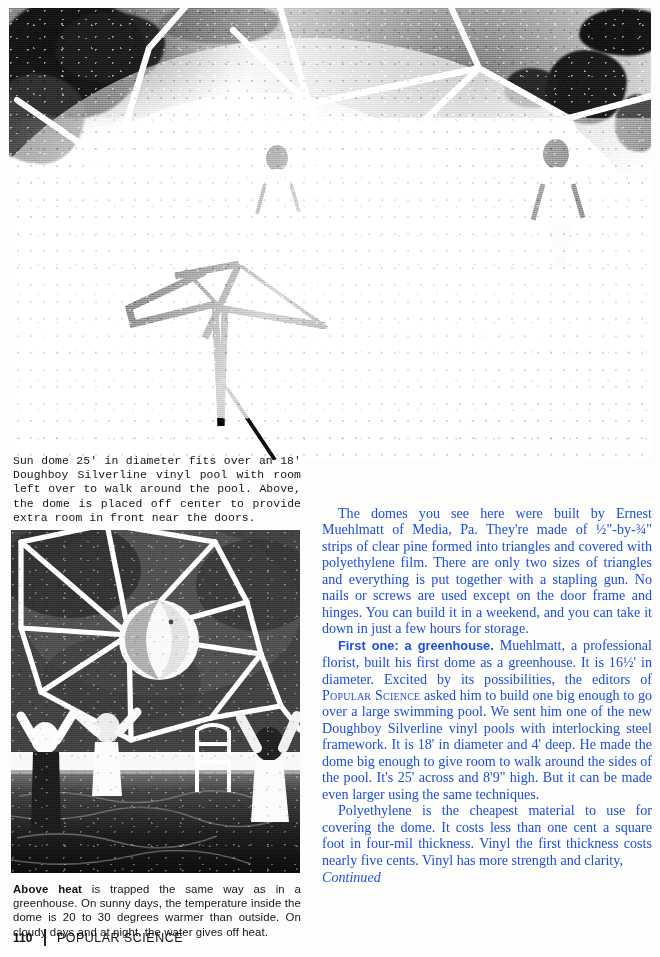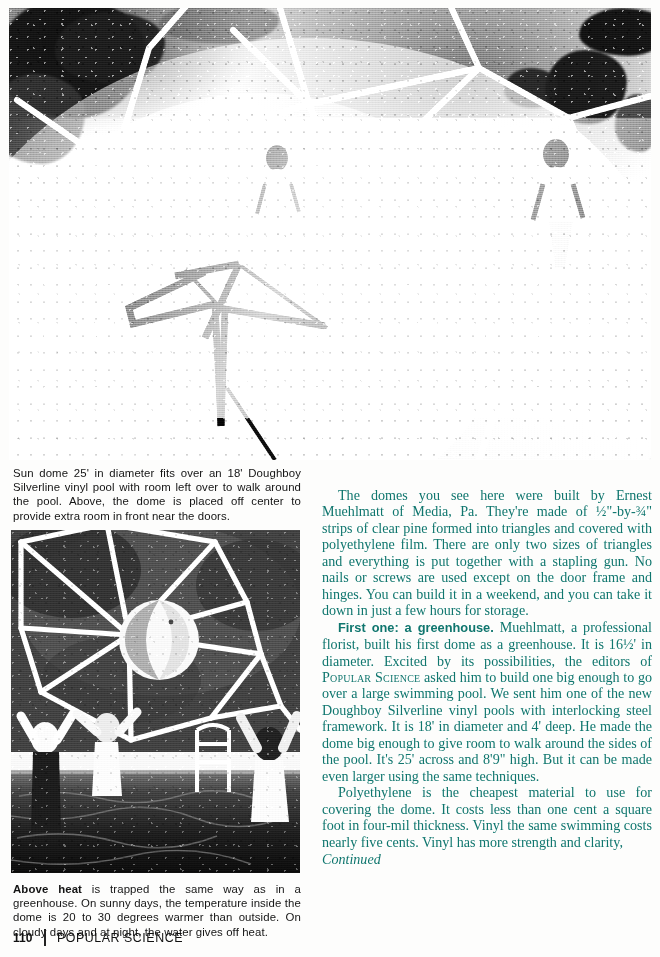--- a/index.html
+++ b/index.html
@@ -89,31 +89,31 @@
     position: absolute;
     font-family: "Liberation Sans", sans-serif;
     font-size: 11.4px;
     line-height: 14.2px;
     letter-spacing: .1px;
     color: #141414;
     text-align: justify;
   }
   .caption b { font-weight: bold; }
 
-  #caption-top { left: 13px; top: 466px; width: 288px; }
+  #caption-top { left: 13px; top: 454px; width: 288px; font-family: Liberation Mono, monospace; }
   #caption-bottom { left: 13px; top: 882px; width: 288px; }
 
   .col-right {
     position: absolute;
-    left: 322px; top: 487px; width: 330px;
+    left: 322px; top: 505px; width: 330px;
     font-family: "Liberation Serif", serif;
     font-size: 14.1px;
     line-height: 16.45px;
     text-align: justify;
-    color: #0f766e;
+    color: #1d4ed8;
     hyphens: manual;
   }
   .col-right p { margin: 0; text-indent: 16px; }
   .lead { font-family: "Liberation Sans", sans-serif; font-weight: bold; font-size: 12.8px; }
   .smallcaps { font-variant: small-caps; letter-spacing: .2px; }
   .continued { display: block; text-align: left; font-style: italic; margin-top: 1px; text-indent: 0; }
 
   
   #footer {
     position: absolute;
@@ -333,21 +333,21 @@
   </div>
 
   <div class="caption" id="caption-bottom"><b>Above heat</b><span> is trapped the same way as in a greenhouse. On sunny days, the temperature inside the dome is 20 to 30 degrees warmer than outside. On cloudy days and at night, the water gives off heat.</span></div>
 
   <div class="col-right">
 
     <p>The domes you see here were built by Ernest Muehlmatt of Media, Pa. They're made of ½"-by-¾" strips of clear pine formed into triangles and covered with polyethylene film. There are only two sizes of triangles and everything is put together with a stapling gun. No nails or screws are used except on the door frame and hinges. You can build it in a weekend, and you can take it down in just a few hours for storage.</p>
 
     <p><span class="lead">First one: a greenhouse.</span><span> Muehlmatt, a professional florist, built his first dome as a greenhouse. It is 16½' in diameter. Excited by its possibilities, the editors of </span><span class="smallcaps">Popular Science</span><span> asked him to build one big enough to go over a large swimming pool. We sent him one of the new Doughboy Silverline vinyl pools with interlocking steel framework. It is 18' in diameter and 4' deep. He made the dome big enough to give room to walk around the sides of the pool. It's 25' across and 8'9" high. But it can be made even larger using the same techniques.</span></p>
 
-    <p><span>Polyethylene is the cheapest material to use for covering the dome. It costs less than one cent a square foot in four-mil thickness. Vinyl the same swimming costs nearly five cents. Vinyl has more strength and clarity,</span><span class="continued">Continued</span></p>
+    <p><span>Polyethylene is the cheapest material to use for covering the dome. It costs less than one cent a square foot in four-mil thickness. Vinyl the first thickness costs nearly five cents. Vinyl has more strength and clarity,</span><span class="continued">Continued</span></p>
   </div>
 
   <div id="footer">
     <span class="folio">110</span>
     <span class="rule"></span>
     <span class="pub">POPULAR SCIENCE</span>
   </div>
 
 </div>
 

